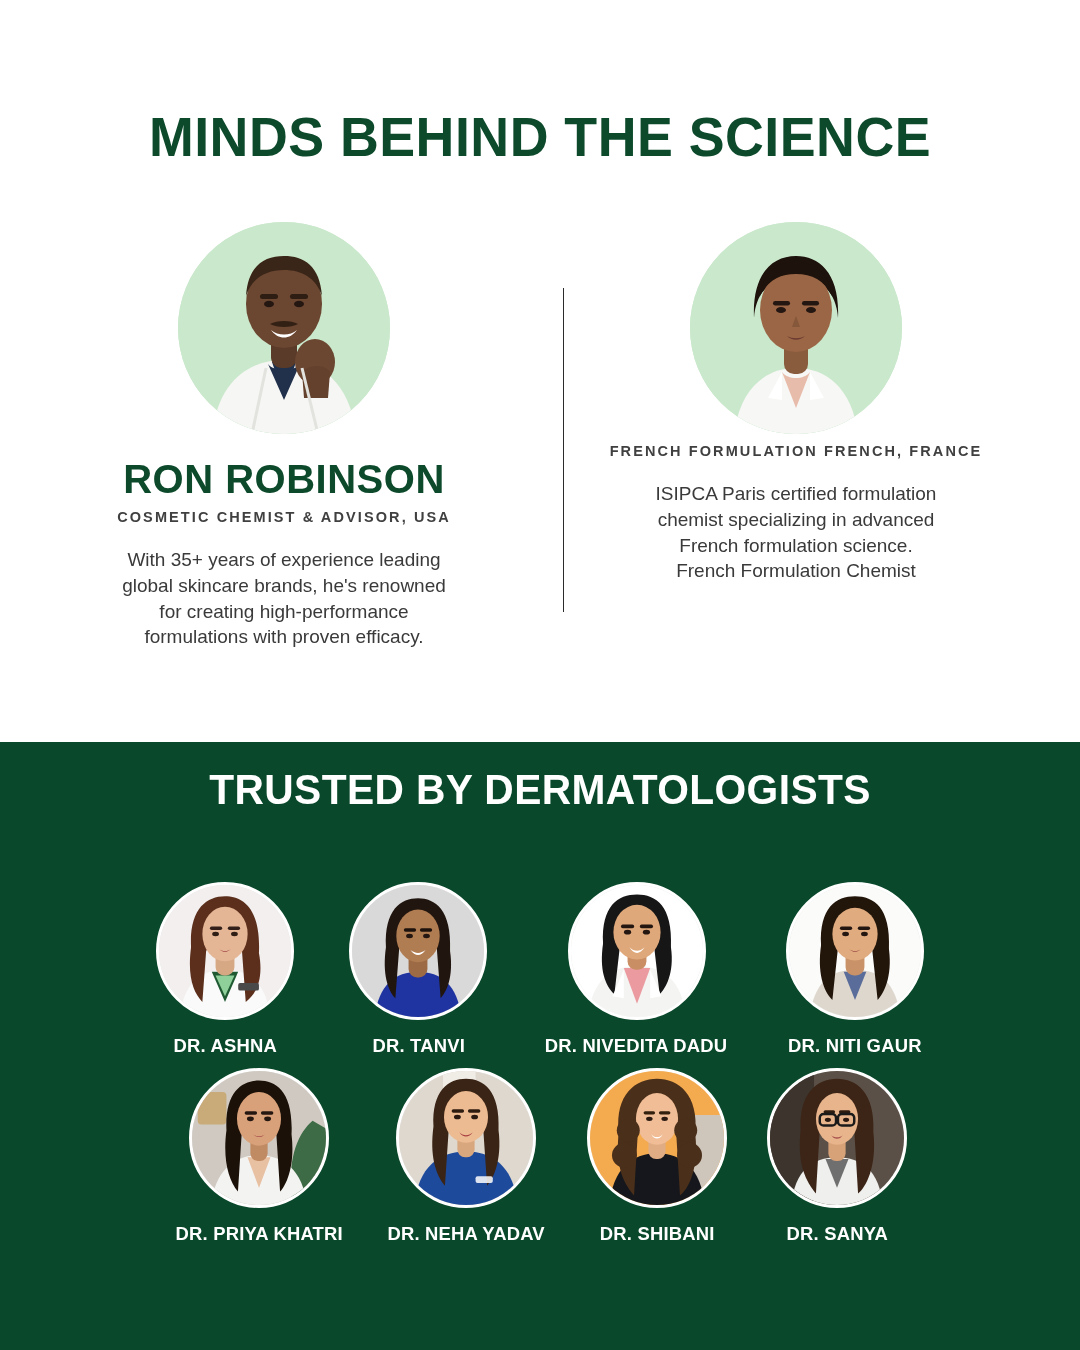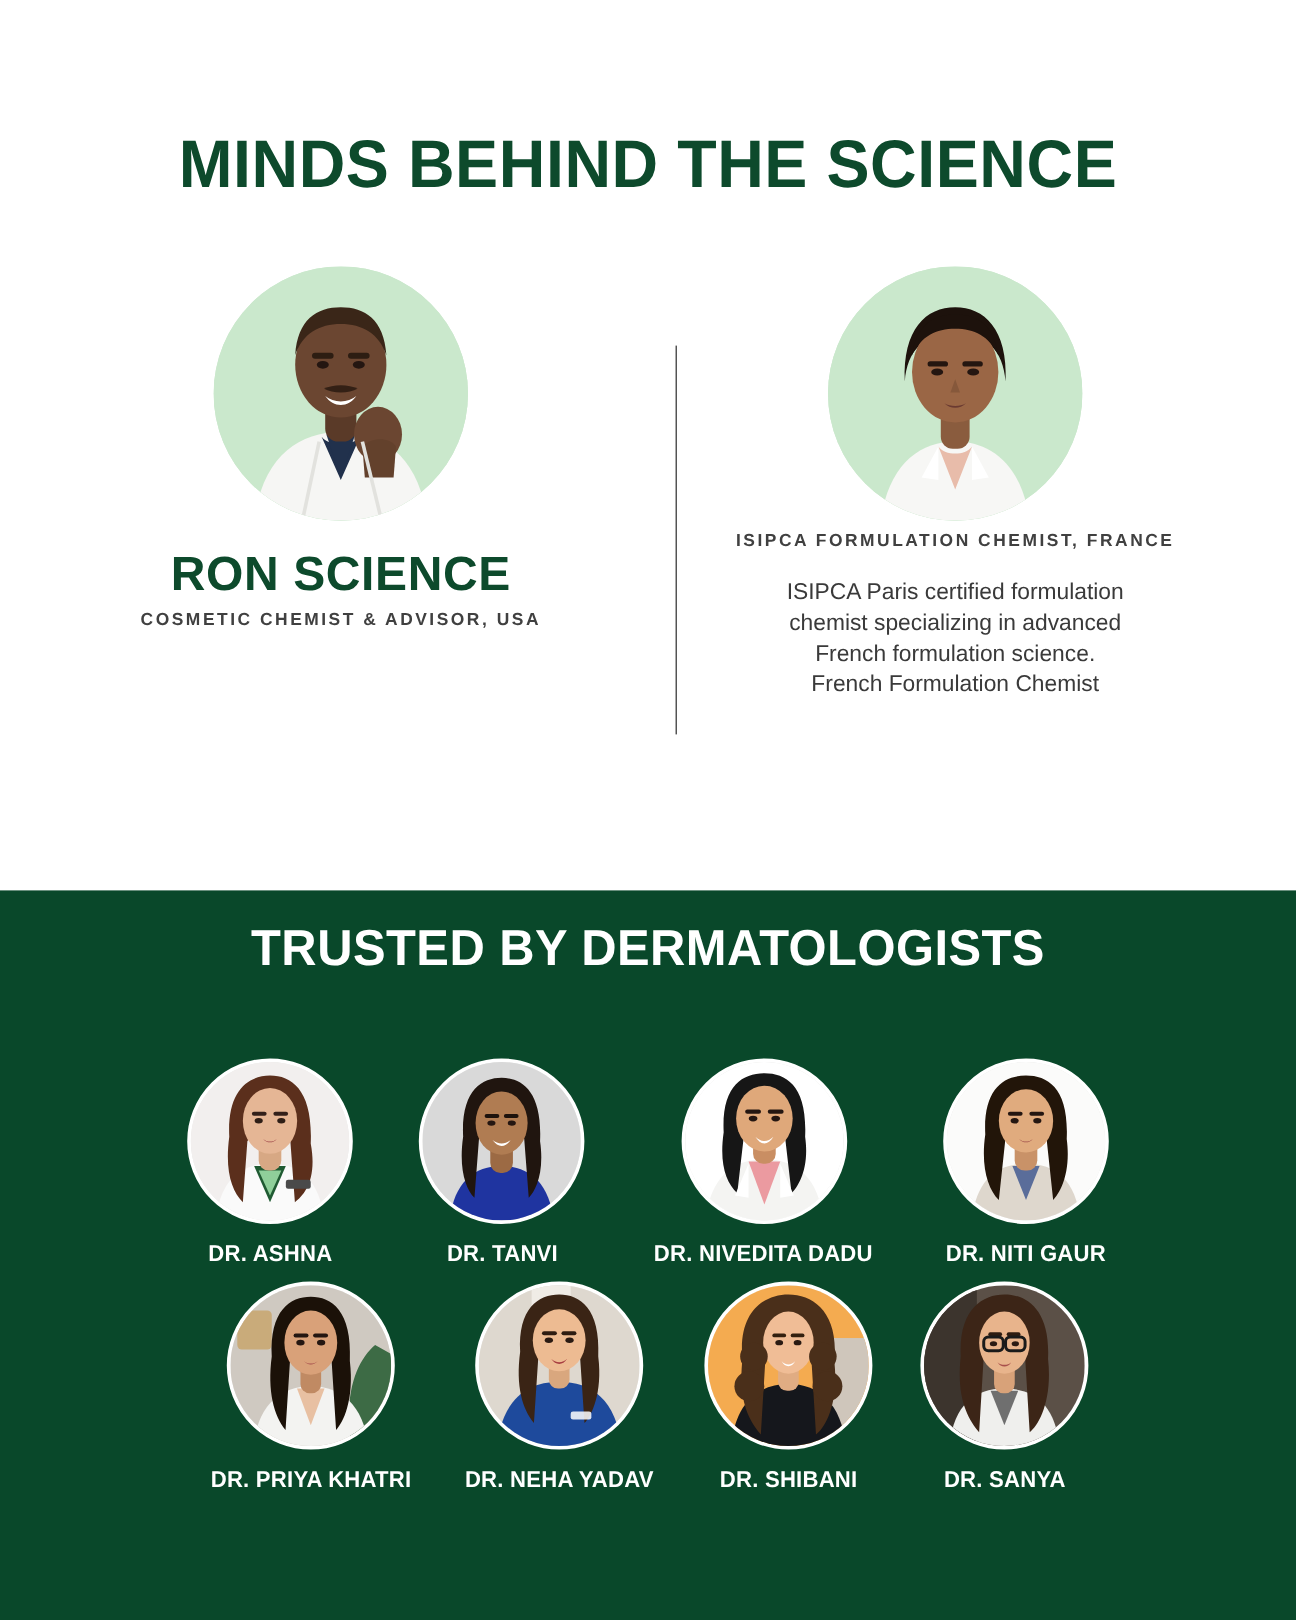--- a/index.html
+++ b/index.html
@@ -216,22 +216,26 @@
 
             <path d="M93 108 C100 118 112 118 119 108 C112 114 100 114 93 108 Z" fill="#ffffff"></path>
 
             <ellipse cx="137" cy="140" rx="20" ry="23" fill="#6b4631"></ellipse>
             <path d="M124 150 C132 142 146 142 152 150 L150 176 L126 176 Z" fill="#63412c"></path>
 
             <path d="M88 146 L74 212" stroke="#e2e2de" stroke-width="3" fill="none"></path>
             <path d="M124 146 L140 212" stroke="#e2e2de" stroke-width="3" fill="none"></path>
           </svg>
         </div>
-        <div class="expert-name">RON SCIENCE</div>
+        <div class="expert-name">RON ROBINSON</div>
         <div class="expert-role">COSMETIC CHEMIST &amp; ADVISOR, USA</div>
+        <div class="expert-bio">With 35+ years of experience leading
+global skincare brands, he's renowned
+for creating high-performance
+formulations with proven efficacy.</div>
       </div>
 
       <div class="expert expert-right">
         <div class="portrait">
           <svg class="ph" viewBox="0 0 212 212" preserveAspectRatio="xMidYMid slice" aria-hidden="true">
             <rect x="0" y="0" width="212" height="212" fill="#cae8cc"></rect>
 
             <path d="M44 212 C50 166 76 146 106 146 C136 146 162 166 168 212 Z" fill="#f7f7f5"></path>
 
             <path d="M92 150 L106 186 L120 150 C114 158 98 158 92 150 Z" fill="#e8bcaa"></path>
@@ -251,21 +255,21 @@
             <ellipse cx="121" cy="88" rx="5" ry="3" fill="#241611"></ellipse>
 
             <path d="M106 94 L102 105 L110 105 Z" fill="#86583b"></path>
 
             <path d="M97 114 C102 119 110 119 115 114 C110 117 102 117 97 114 Z" fill="#6b3a31"></path>
 
             <path d="M92 150 L78 176 L92 178 Z" fill="#ffffff"></path>
             <path d="M120 150 L134 176 L120 178 Z" fill="#ffffff"></path>
           </svg>
         </div>
-        <div class="expert-role">ISIPCA FORMULATION CHEMIST, FRANCE</div>
+        <div class="expert-role">FRENCH FORMULATION FRENCH, FRANCE</div>
         <div class="expert-bio">ISIPCA Paris certified formulation
 chemist specializing in advanced
 French formulation science.
 French Formulation Chemist</div>
       </div>
 
     </div>
   </div>
 
   <div class="bottom-section"></div>

